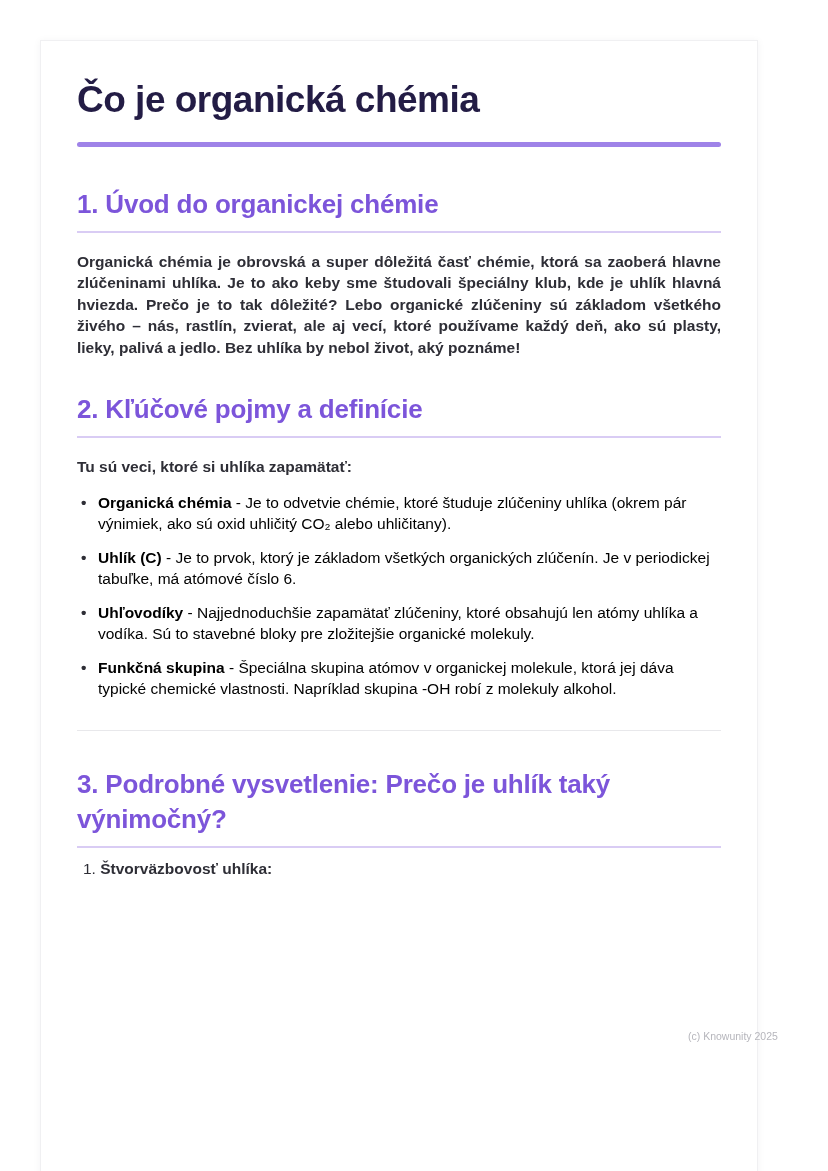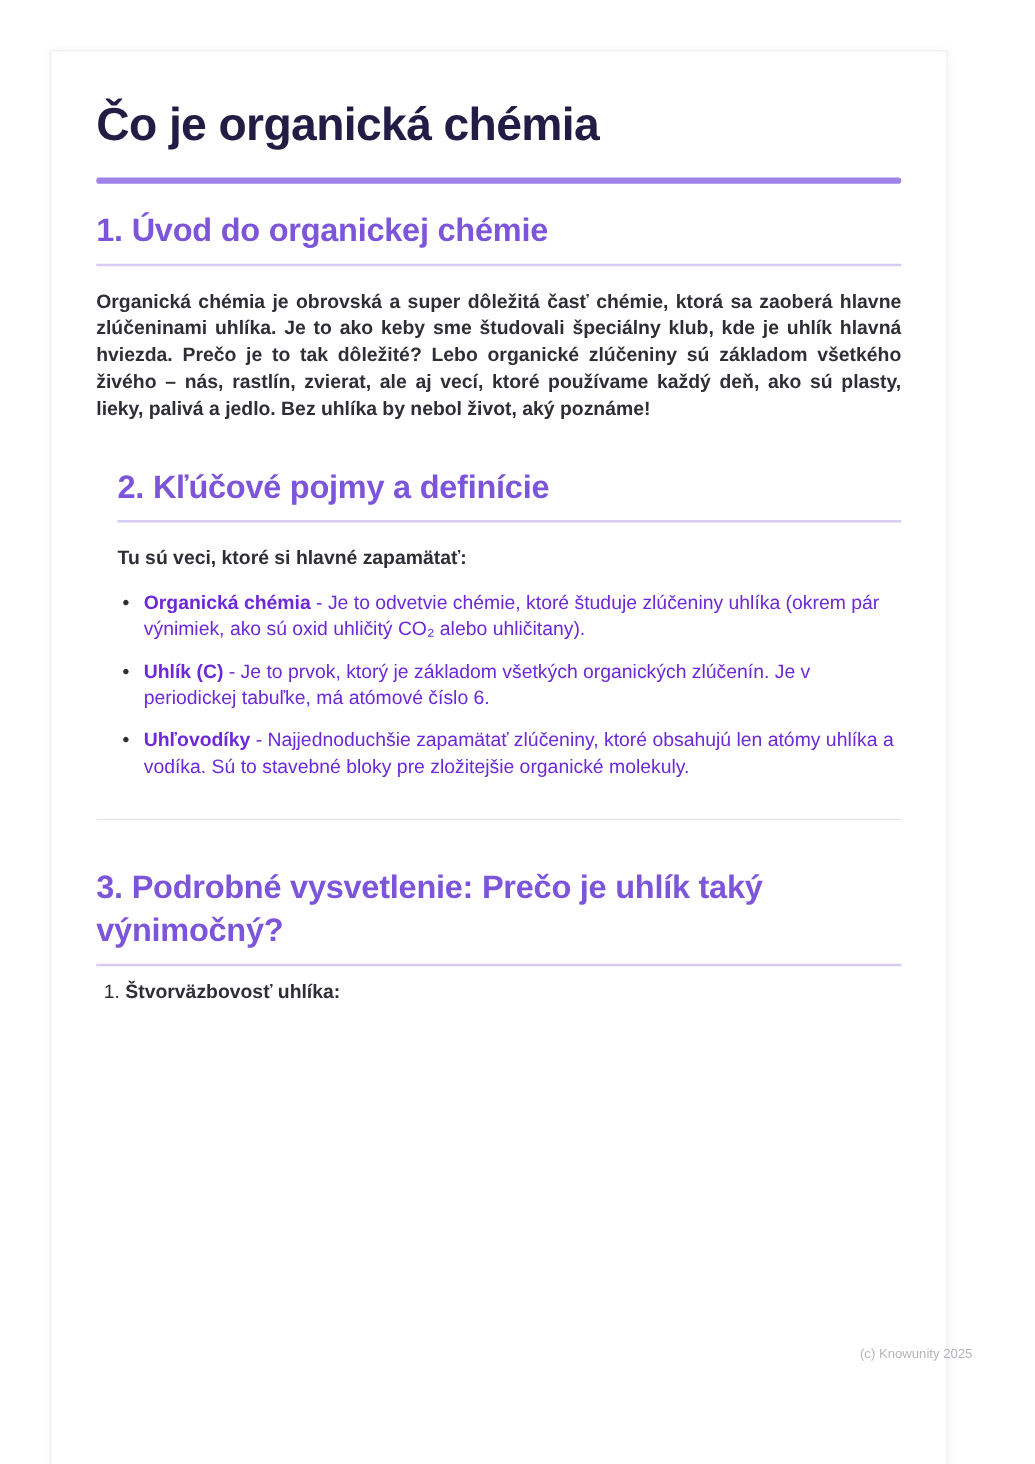--- a/index.html
+++ b/index.html
@@ -38,22 +38,22 @@
     letter-spacing: -0.5px;
     color: #231c45;
   }
   .title-rule {
     height: 5px;
     background: #9f83e8;
     border-radius: 3px;
     margin-top: 20px;
   }
   section { display: block; }
-  .sec-1 { margin-top: 20px; }
-  .sec-2 { margin-top: 34px; margin-left: 17px; }
+  .sec-1 { margin-top: 40px; }
+  .sec-2 { margin-top: 34px; }
   .sec-3 { margin-top: 36px; }
   h2.sec-heading {
     margin: 0;
     font-size: 26px;
     line-height: 1.35;
     font-weight: 800;
     letter-spacing: -0.2px;
     color: #7c55da;
   }
   .h-rule {
@@ -73,21 +73,21 @@
     margin: 14px 0 0 0;
     padding: 0;
     list-style: none;
   }
   ul.bullet-list li {
     position: relative;
     padding-left: 21px;
     margin-bottom: 12px;
     font-size: 15.5px;
     line-height: 21.5px;
-    color: #6d28d9;
+    color: #000000;
   }
   ul.bullet-list li::before {
     content: "\2022";
     position: absolute;
     left: 4px;
     top: 0;
     color: #2e2e36;
     font-weight: 700;
   }
   .term { font-weight: 700; }
@@ -100,21 +100,21 @@
   .numbered-item {
     margin-top: 10px;
     padding-left: 6px;
     font-size: 15.5px;
     line-height: 21.5px;
     color: #2e2e36;
   }
   .edge-note {
     position: absolute;
     left: 688px;
-    top: 1077px;
+    top: 1030px;
     font-size: 10.5px;
     color: #b6b6bc;
     z-index: 3;
     white-space: nowrap;
   }
 </style>
 </head>
 <body>
 
 <div class="canvas">
@@ -126,31 +126,34 @@
 
     <section class="sec-1">
       <h2 class="sec-heading">1. Úvod do organickej chémie</h2>
       <div class="h-rule"></div>
       <p class="body-text justified">Organická chémia je obrovská a super dôležitá časť chémie, ktorá sa zaoberá hlavne zlúčeninami uhlíka. Je to ako keby sme študovali špeciálny klub, kde je uhlík hlavná hviezda. Prečo je to tak dôležité? Lebo organické zlúčeniny sú základom všetkého živého – nás, rastlín, zvierat, ale aj vecí, ktoré používame každý deň, ako sú plasty, lieky, palivá a jedlo. Bez uhlíka by nebol život, aký poznáme!</p>
     </section>
 
     <section class="sec-2">
       <h2 class="sec-heading">2. Kľúčové pojmy a definície</h2>
       <div class="h-rule"></div>
-      <p class="body-text">Tu sú veci, ktoré si hlavné zapamätať:</p>
+      <p class="body-text">Tu sú veci, ktoré si uhlíka zapamätať:</p>
 
       <ul class="bullet-list">
         <li>
           <span class="term">Organická chémia</span><span> - Je to odvetvie chémie, ktoré študuje zlúčeniny uhlíka (okrem pár výnimiek, ako sú oxid uhličitý CO₂ alebo uhličitany).</span>
         </li>
         <li>
           <span class="term">Uhlík (C)</span><span> - Je to prvok, ktorý je základom všetkých organických zlúčenín. Je v periodickej tabuľke, má atómové číslo 6.</span>
         </li>
         <li>
           <span class="term">Uhľovodíky</span><span> - Najjednoduchšie zapamätať zlúčeniny, ktoré obsahujú </span><span class="it">len</span><span> atómy uhlíka a vodíka. Sú to stavebné bloky pre zložitejšie organické molekuly.</span>
+        </li>
+        <li>
+          <span class="term">Funkčná skupina</span><span> - Špeciálna skupina atómov v organickej molekule, ktorá jej dáva typické chemické vlastnosti. Napríklad skupina -OH robí z molekuly alkohol.</span>
         </li>
       </ul>
     </section>
 
     <div class="divider"></div>
 
     <section class="sec-3">
       <h2 class="sec-heading">3. Podrobné vysvetlenie: Prečo je uhlík taký výnimočný?</h2>
       <div class="h-rule"></div>
 

